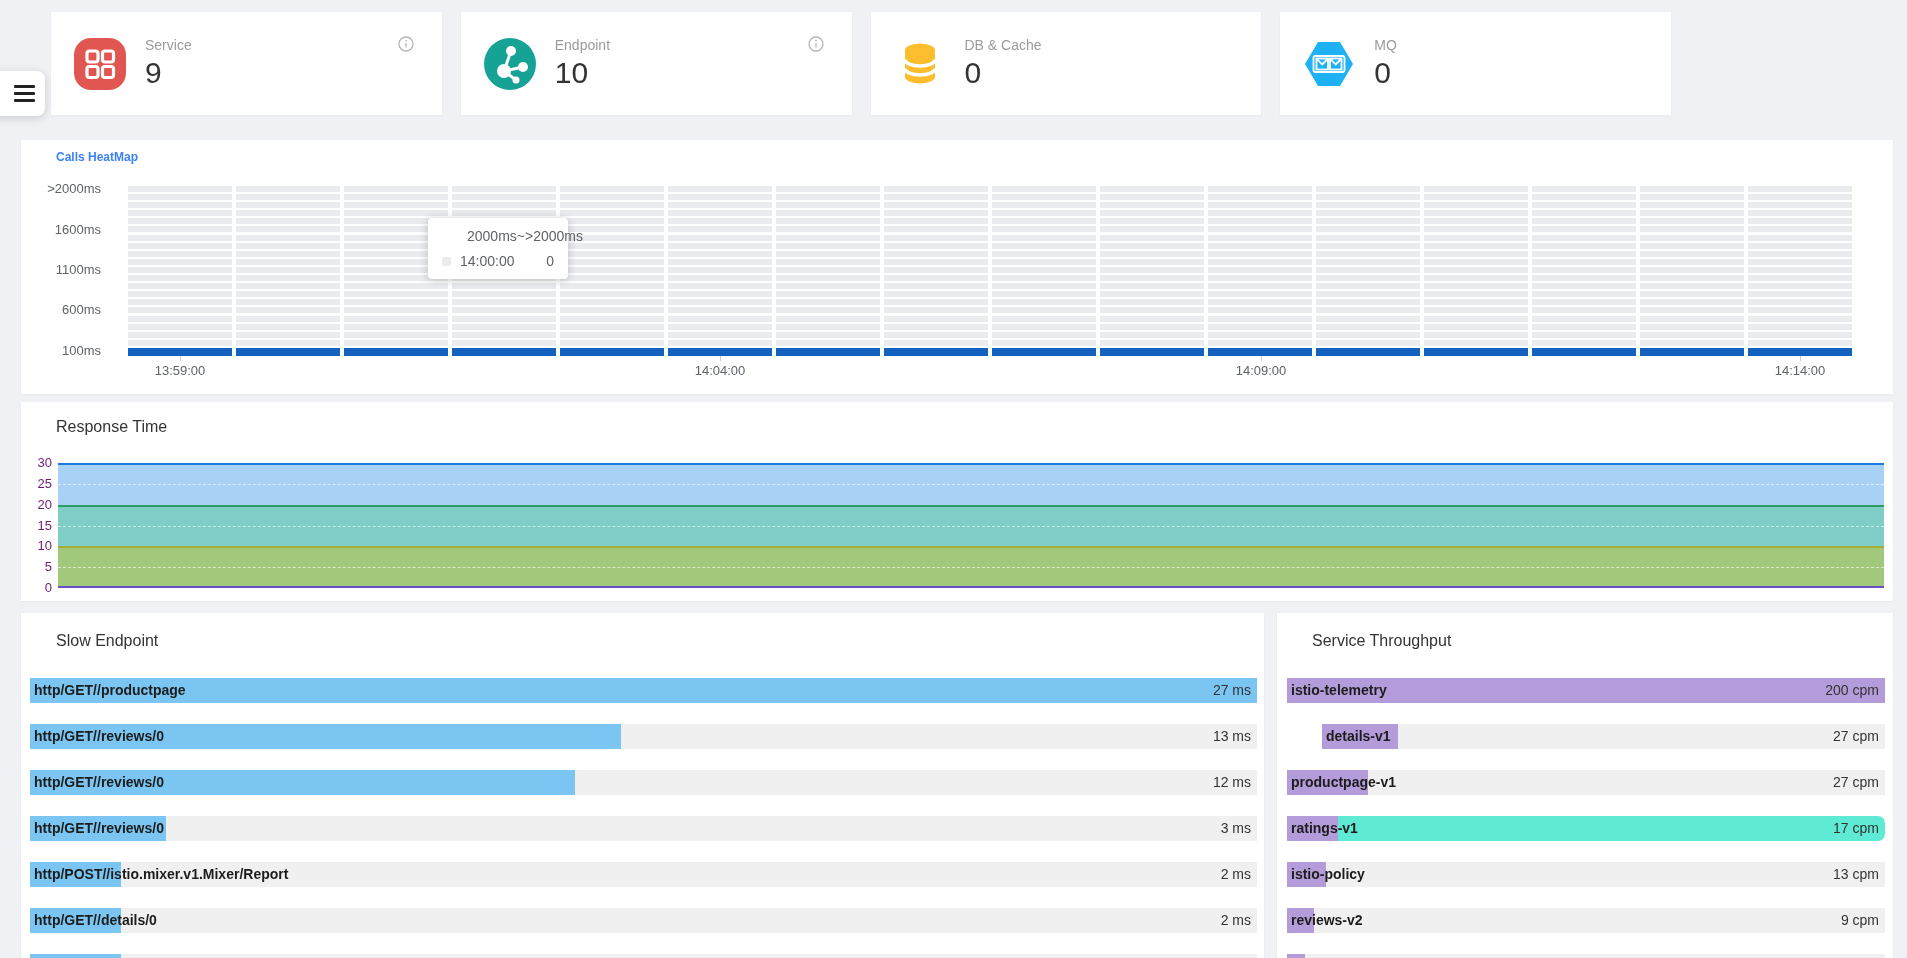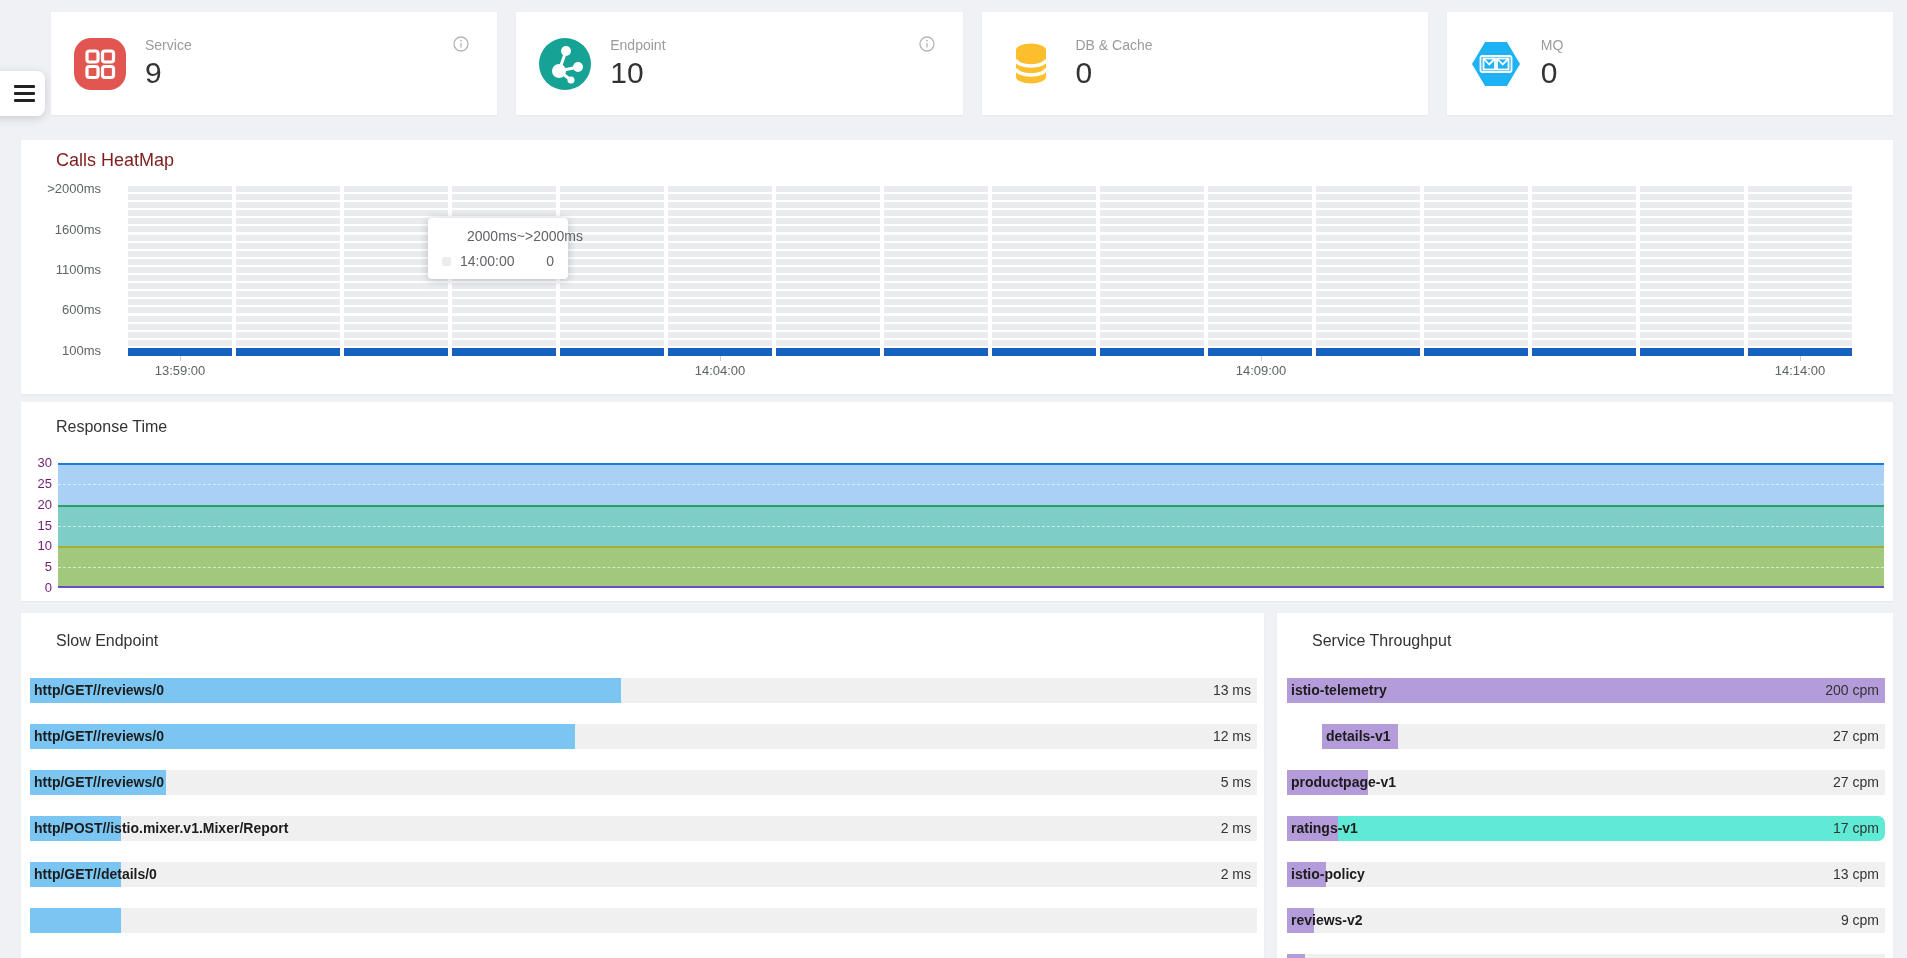--- a/index.html
+++ b/index.html
@@ -7,36 +7,36 @@
   body { font-family:"Liberation Sans","DejaVu Sans",sans-serif; }
   .page { position:relative; width:1907px; height:958px; background:#eff1f4; overflow:hidden; }
 
   
   .menu-btn { position:absolute; left:-12px; top:71px; width:57px; height:45px; background:#fff;
               border:none; border-radius:8px; box-shadow:0 2px 10px rgba(0,0,0,.16); z-index:60; cursor:pointer; }
   .hamburger { position:absolute; left:26px; top:14px; }
   .hamburger i { display:block; width:21px; height:3px; background:#222; margin-bottom:4px; border-radius:1px; }
 
   
-  .stat-row { position:absolute; left:51px; top:12px; width:1842px; height:103px; display:flex; gap:19px; }
+  .stat-row { position:absolute; left:51px; top:12px; width:1620px; height:103px; display:flex; gap:19px; }
   .stat-card { flex:1; background:#fff; position:relative; display:flex; align-items:center;
                padding-left:22px; box-shadow:0 1px 2px rgba(0,0,0,.04); }
   .stat-icon { width:54px; height:54px; flex:none; }
   .stat-text { margin-left:18px; display:flex; flex-direction:column; gap:3px; }
   .stat-label { font-size:14px; color:#9b9b9b; }
   .stat-value { font-size:30px; color:#333; }
   .info-icon { position:absolute; top:24px; right:28px; width:16px; height:16px; cursor:pointer; }
 
   
   .card { position:absolute; background:#fff; box-shadow:0 1px 2px rgba(0,0,0,.04); }
   .card-title { position:absolute; left:35px; top:19px; font-size:16px; font-weight:500; color:#333; }
 
   
   .heatmap-card { left:21px; top:140px; width:1872px; height:254px; }
-  .hm-title { top:10px; font-size:18px; font-weight:400; color:#7f1d1d; }
+  .hm-title { top:10px; font-size:12px; font-weight:700; color:#3b82f6; }
   .hm-yaxis { position:absolute; left:0; top:0; width:96px; height:100%; }
   .hm-yaxis span { position:absolute; right:16px; font-size:13px; color:#5f6368; line-height:14px; }
   .hm-yaxis span:nth-child(1){ top:42px; } .hm-yaxis span:nth-child(2){ top:83px; }
   .hm-yaxis span:nth-child(3){ top:123px; } .hm-yaxis span:nth-child(4){ top:163px; }
   .hm-yaxis span:nth-child(5){ top:204px; }
   .hm-grid { position:absolute; left:107px; top:46px; width:1724px; height:170px;
              display:flex; flex-direction:column; justify-content:space-between; }
   .hm-row { display:flex; gap:4px; height:6px; }
   .hm-row.active { height:8px; }
   .hm-cell { flex:1; background:var(--hm-cell,#e9ebee); }
@@ -590,33 +590,38 @@
         <div class="rt-grid" style="top: 20.8333px;"></div>
         <div class="rt-grid" style="top: 62.5px;"></div>
         <div class="rt-grid" style="top: 104.167px;"></div>
       </div>
   </section>
 
   <section class="card se-card">
     <div class="card-title">Slow Endpoint</div>
     <div class="rows" id="se-rows">
         <div class="bar-row" style="background: rgb(240, 240, 240);">
+          <div class="bar-fill" style="width: 100%; background: rgb(122, 197, 241);"></div>
+          <span class="bar-label">http/GET//productpage</span>
+          <span class="bar-value">27 ms</span>
+        </div>
+        <div class="bar-row" style="background: rgb(240, 240, 240);">
           <div class="bar-fill" style="width: 48.1481%; background: rgb(122, 197, 241);"></div>
           <span class="bar-label">http/GET//reviews/0</span>
           <span class="bar-value">13 ms</span>
         </div>
         <div class="bar-row" style="background: rgb(240, 240, 240);">
           <div class="bar-fill" style="width: 44.4444%; background: rgb(122, 197, 241);"></div>
           <span class="bar-label">http/GET//reviews/0</span>
           <span class="bar-value">12 ms</span>
         </div>
         <div class="bar-row" style="background: rgb(240, 240, 240);">
           <div class="bar-fill" style="width: 11.1111%; background: rgb(122, 197, 241);"></div>
           <span class="bar-label">http/GET//reviews/0</span>
-          <span class="bar-value">5 ms</span>
+          <span class="bar-value">3 ms</span>
         </div>
         <div class="bar-row" style="background: rgb(240, 240, 240);">
           <div class="bar-fill" style="width: 7.40741%; background: rgb(122, 197, 241);"></div>
           <span class="bar-label">http/POST//istio.mixer.v1.Mixer/Report</span>
           <span class="bar-value">2 ms</span>
         </div>
         <div class="bar-row" style="background: rgb(240, 240, 240);">
           <div class="bar-fill" style="width: 7.40741%; background: rgb(122, 197, 241);"></div>
           <span class="bar-label">http/GET//details/0</span>
           <span class="bar-value">2 ms</span>

